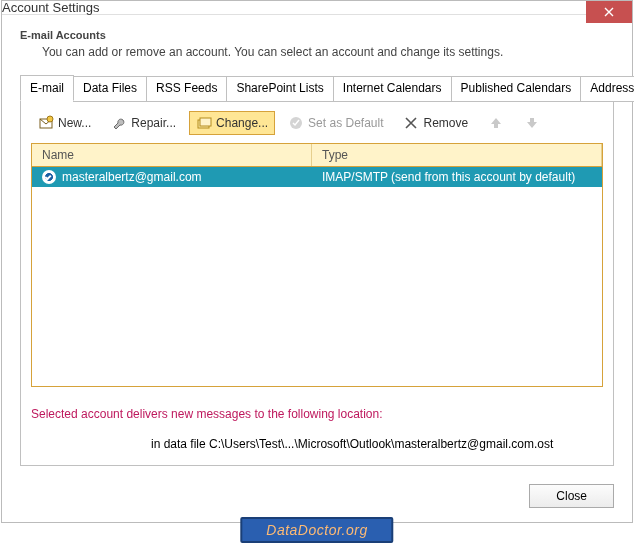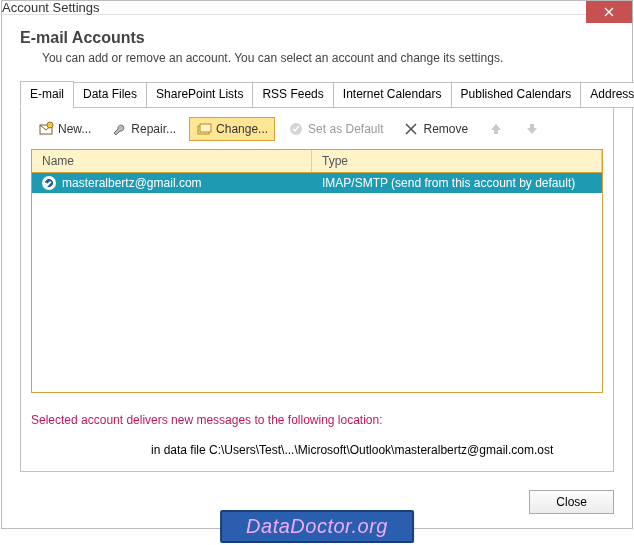--- a/index.html
+++ b/index.html
@@ -3,21 +3,21 @@
 <meta charset="utf-8">
 <style>
 * { box-sizing: border-box; margin: 0; padding: 0; }
 body { font-family: "Segoe UI", Tahoma, sans-serif; font-size: 12px; background: #fff; width: 634px; height: 545px; position: relative; }
 .dialog { border: 1px solid #bbb; width: 632px; margin: 0 auto; background: #fff; }
 .titlebar { background: #fff; height: 14px; display: flex; align-items: center; justify-content: flex-start; position: relative; border-bottom: 1px solid #e0e0e0; }
 .titlebar-title { font-size: 13px; color: #333; }
 .close-btn { position: absolute; right: 0; top: 0; width: 46px; height: 22px; background: #c75050; color: #fff; display: flex; align-items: center; justify-content: center; cursor: pointer; }
 .close-btn svg { width: 10px; height: 10px; }
 .content { padding: 14px 18px 10px 18px; }
-.heading { font-weight: bold; color: #444; font-size: 16px; }
+.heading { font-weight: bold; color: #444; font-size: 11px; }
 .subheading { color: #444; margin: 4px 0 16px 22px; font-size: 12px; }
 .tabs-wrap { border: 1px solid #c0c0c0; border-top: none; }
 .tabs { display: flex; }
 .tab { border: 1px solid #c0c0c0; padding: 5px 9px; font-size: 12px; background: #fff; margin-right: -1px; cursor: pointer; position: relative; white-space: nowrap; }
 .tab.active { background: #fff; border-bottom: 1px solid #fff; z-index: 2; }
 .tab:not(.active) { background: #fff; top: 1px; padding-top: 4px; padding-bottom: 4px; }
 .tab-panel { border-top: 1px solid #c0c0c0; margin-top: -1px; padding: 8px 10px 14px 10px; }
 .toolbar { display: flex; align-items: center; gap: 6px; padding: 2px 0 8px 0; }
 .tb-btn { display: flex; align-items: center; gap: 4px; padding: 3px 6px; cursor: pointer; border: 1px solid transparent; font-size: 12px; color: #333; }
 .tb-btn.highlight { background: #ffe695; border: 1px solid #d6a23a; }
@@ -31,21 +31,21 @@
 .list-row { display: flex; background: #1f9ab3; color: #fff; }
 .list-row div { padding: 3px 10px; font-size: 12px; white-space: nowrap; }
 .list-row .col-name { display: flex; align-items: center; gap: 6px; }
 .row-icon { width: 14px; height: 14px; background: radial-gradient(circle, #1b5fa3 38%, #fff 40%); border-radius: 50%; position: relative; flex-shrink: 0; }
 .row-icon::after { content: ""; position: absolute; left: 3px; top: 5px; width: 4px; height: 2px; border-left: 2px solid #fff; border-bottom: 2px solid #fff; transform: rotate(-45deg); }
 .footer-note { margin-top: 20px; color: #be185d; font-size: 12px; }
 .footer-loc { margin: 10px 0 2px 120px; font-weight: bold; font-size: 12px; }
 .footer-path { margin: 16px 0 0 120px; font-size: 12px; }
 .dlg-footer { text-align: right; padding: 8px 18px 14px 0; }
 .close-button { padding: 4px 26px; font-size: 12px; background: linear-gradient(#fcfcfc,#ececec); border: 1px solid #aaa; cursor: pointer; }
-.watermark { position: absolute; left: 50%; transform: translateX(-50%); bottom: 2px; background: #2a5fb0; color: #f0abfc; font-family: Verdana, sans-serif; font-style: italic; font-size: 20px; padding: 3px 24px; border: 2px solid #1a3f77; border-radius: 2px; letter-spacing: 0.5px; margin-top: 8px; }
+.watermark { position: absolute; left: 50%; transform: translateX(-50%); bottom: 2px; background: #2a5fb0; color: #fdba74; font-family: Verdana, sans-serif; font-style: italic; font-size: 14px; padding: 3px 24px; border: 2px solid #1a3f77; border-radius: 2px; letter-spacing: 0.5px; margin-top: 8px; }
 </style>
 </head>
 <body>
 
 <div class="dialog">
   <div class="titlebar">
     <span class="titlebar-title">Account Settings</span>
     <div class="close-btn">
       <svg viewBox="0 0 10 10">
           <path d="M1 1 L9 9 M9 1 L1 9" stroke="#fff" stroke-width="1.4"></path>
@@ -54,22 +54,22 @@
   </div>
 
   <div class="content">
     <div class="heading">E-mail Accounts</div>
     <div class="subheading">You can add or remove an account. You can select an account and change its settings.</div>
 
     <div>
       <div class="tabs">
         <div class="tab active">E-mail</div>
         <div class="tab">Data Files</div>
+        <div class="tab">RSS Feeds</div>
         <div class="tab">SharePoint Lists</div>
-        <div class="tab">RSS Feeds</div>
         <div class="tab">Internet Calendars</div>
         <div class="tab">Published Calendars</div>
         <div class="tab">Address Books</div>
       </div>
 
       <div class="tabs-wrap">
       <div class="tab-panel">
 
         <div class="toolbar">
           <div class="tb-btn">

